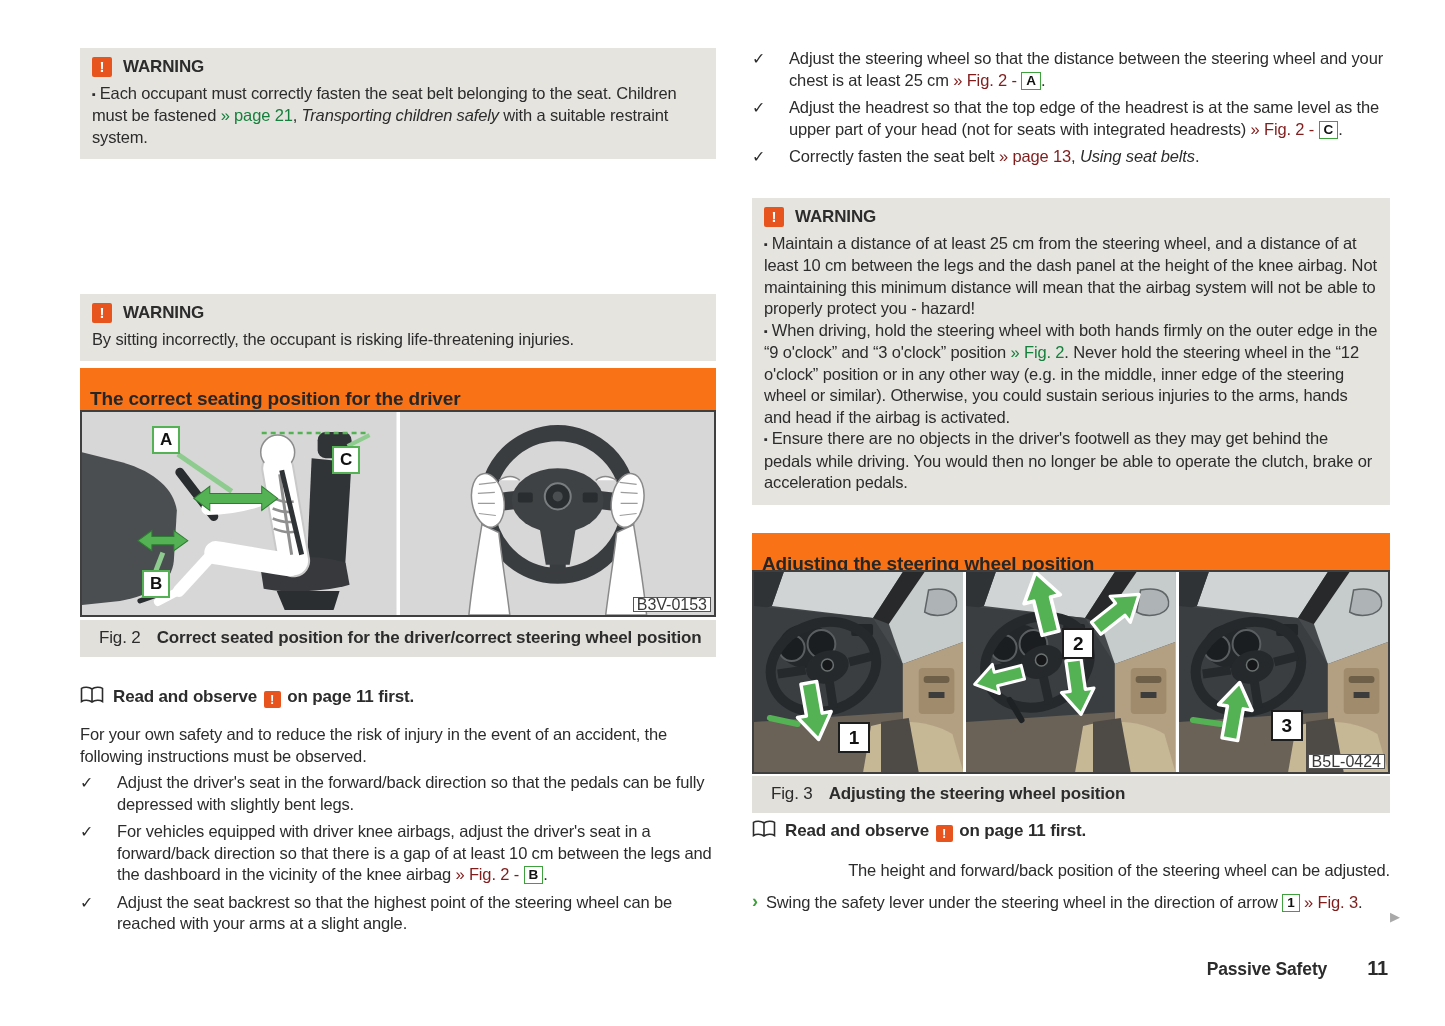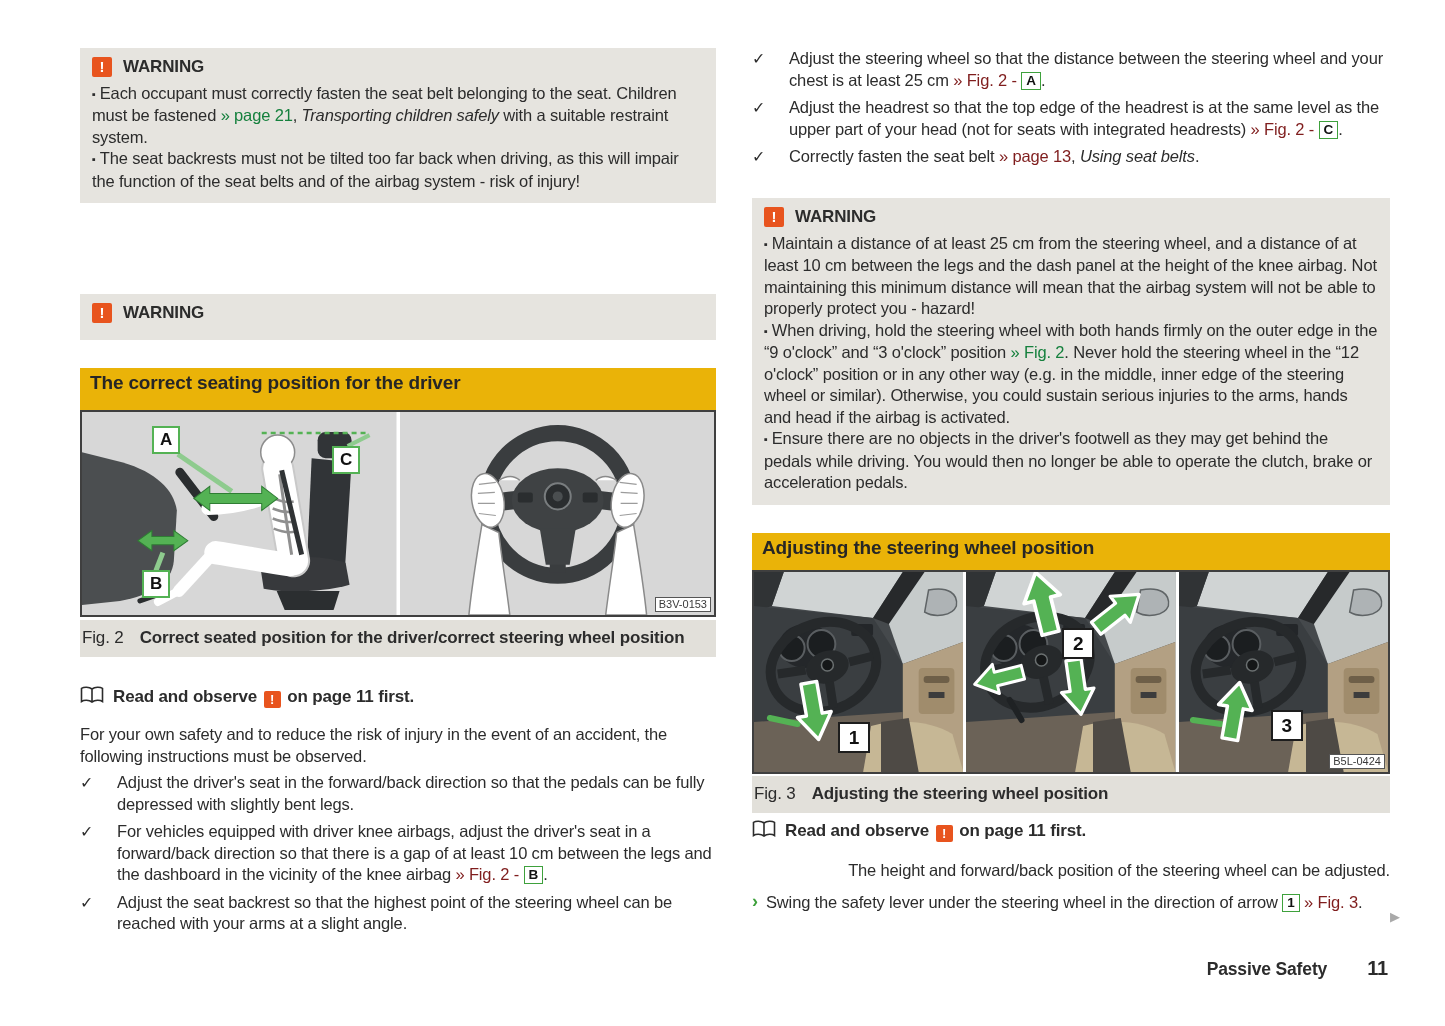--- a/index.html
+++ b/index.html
@@ -14,34 +14,34 @@
   
   .warning-box{background:#e6e4df;padding:8px 12px 11px 12px;box-sizing:border-box;}
   .warning-head{display:flex;align-items:center;gap:11px;font-weight:bold;font-size:17px;margin-bottom:5px;}
   .warn-icon{flex:none;width:20px;height:20px;background:#e8541e;color:#fff;border-radius:2px;
              display:flex;align-items:center;justify-content:center;font-size:15px;font-weight:bold;line-height:1;}
   .warn-icon.small{width:17px;height:17px;font-size:13px;margin:0 2px;display:inline-flex;vertical-align:-2px;}
   .wbullet{margin:0;}
   .sq{font-size:11px;vertical-align:1px;margin-right:4px;}
 
   
-  .section-bar{background:#eab308;font-weight:bold;font-size:19px;line-height:30px;height:45px;
-               padding:0 10px;box-sizing:border-box;color:#262626;}
+  .section-bar{background:#f97316;font-weight:bold;font-size:19px;line-height:30px;height:45px;
+               padding:16px 10px;box-sizing:border-box;color:#262626;}
 
   
   .figure{display:flex;gap:3px;background:#fff;border:2px solid #3f3f3f;box-sizing:border-box;}
   .fig-panel{position:relative;flex:1 1 0;overflow:hidden;}
   .fig-panel svg{display:block;width:100%;height:100%;}
   .code-tag{position:absolute;right:3px;bottom:3px;background:#fff;border:1px solid #555;
-            font-size:11px;line-height:13px;padding:0 3px;color:#3a3a3a;letter-spacing:0;}
+            font-size:16px;line-height:13px;padding:0 3px;color:#3a3a3a;letter-spacing:0;}
   .marker{position:absolute;width:24px;height:24px;background:#fff;border:2.5px solid #54b254;
           display:flex;align-items:center;justify-content:center;font-weight:bold;font-size:17px;color:#111;}
   .numplate{position:absolute;width:28px;height:27px;background:#fff;border:2px solid #1d1d1d;
             display:flex;align-items:center;justify-content:center;font-weight:bold;font-size:19px;color:#111;}
-  .figcap{background:#e2e0da;padding:7px 10px 8px 2px;font-size:17px;line-height:22px;box-sizing:border-box;}
+  .figcap{background:#e2e0da;padding:7px 10px 8px 19px;font-size:17px;line-height:22px;box-sizing:border-box;}
   .figcap-label{margin-right:16px;}
   .figcap-text{font-weight:bold;}
 
   
   .readline{display:flex;gap:9px;font-weight:bold;font-size:17px;}
   .book-icon{flex:none;}
 
   
   .check-item{display:flex;margin-bottom:6px;}
   .check-mark{flex:none;width:37px;font-size:16px;color:#2c2c2c;}
@@ -70,28 +70,28 @@
 <div class="page">
 
   <div class="col col-left">
 
     <div class="warning-box abs" style="top:0;">
       <div class="warning-head">
         <span class="warn-icon">!</span>
         <span>WARNING</span>
       </div>
       <p class="wbullet"><span class="sq">▪</span><span>Each occupant must correctly fasten the seat belt belonging to the seat. Children must be fastened </span><span class="link-orange">» page 21</span><span>, </span><span class="it">Transporting children safely</span><span> with a suitable restraint system.</span></p>
-      <p class="wbullet"><span class="sq">▪</span><span>The seat backrests must not be tilted too far back when driving, as this will impair the function of the seat belts and of the airbag system - risk of injury!</span></p>
     </div>
 
     <div class="warning-box abs" style="top:246px;">
       <div class="warning-head">
         <span class="warn-icon">!</span>
         <span>WARNING</span>
       </div>
+      <p class="para">By sitting incorrectly, the occupant is risking life-threatening injuries.</p>
     </div>
 
     <div class="section-bar abs" style="top:320px;">The correct seating position for the driver</div>
 
     <div class="figure abs" style="top:362px;height:207px;">
       <div class="fig-panel">
         <svg viewBox="0 0 315 202" preserveAspectRatio="none">
           <rect width="315" height="202" fill="#d7d7d7"></rect>
 
           <path d="M0,40 L40,50 C75,60 92,78 95,98 L92,148 C90,170 70,182 38,188 L0,192 Z" fill="#4b4e50"></path>

